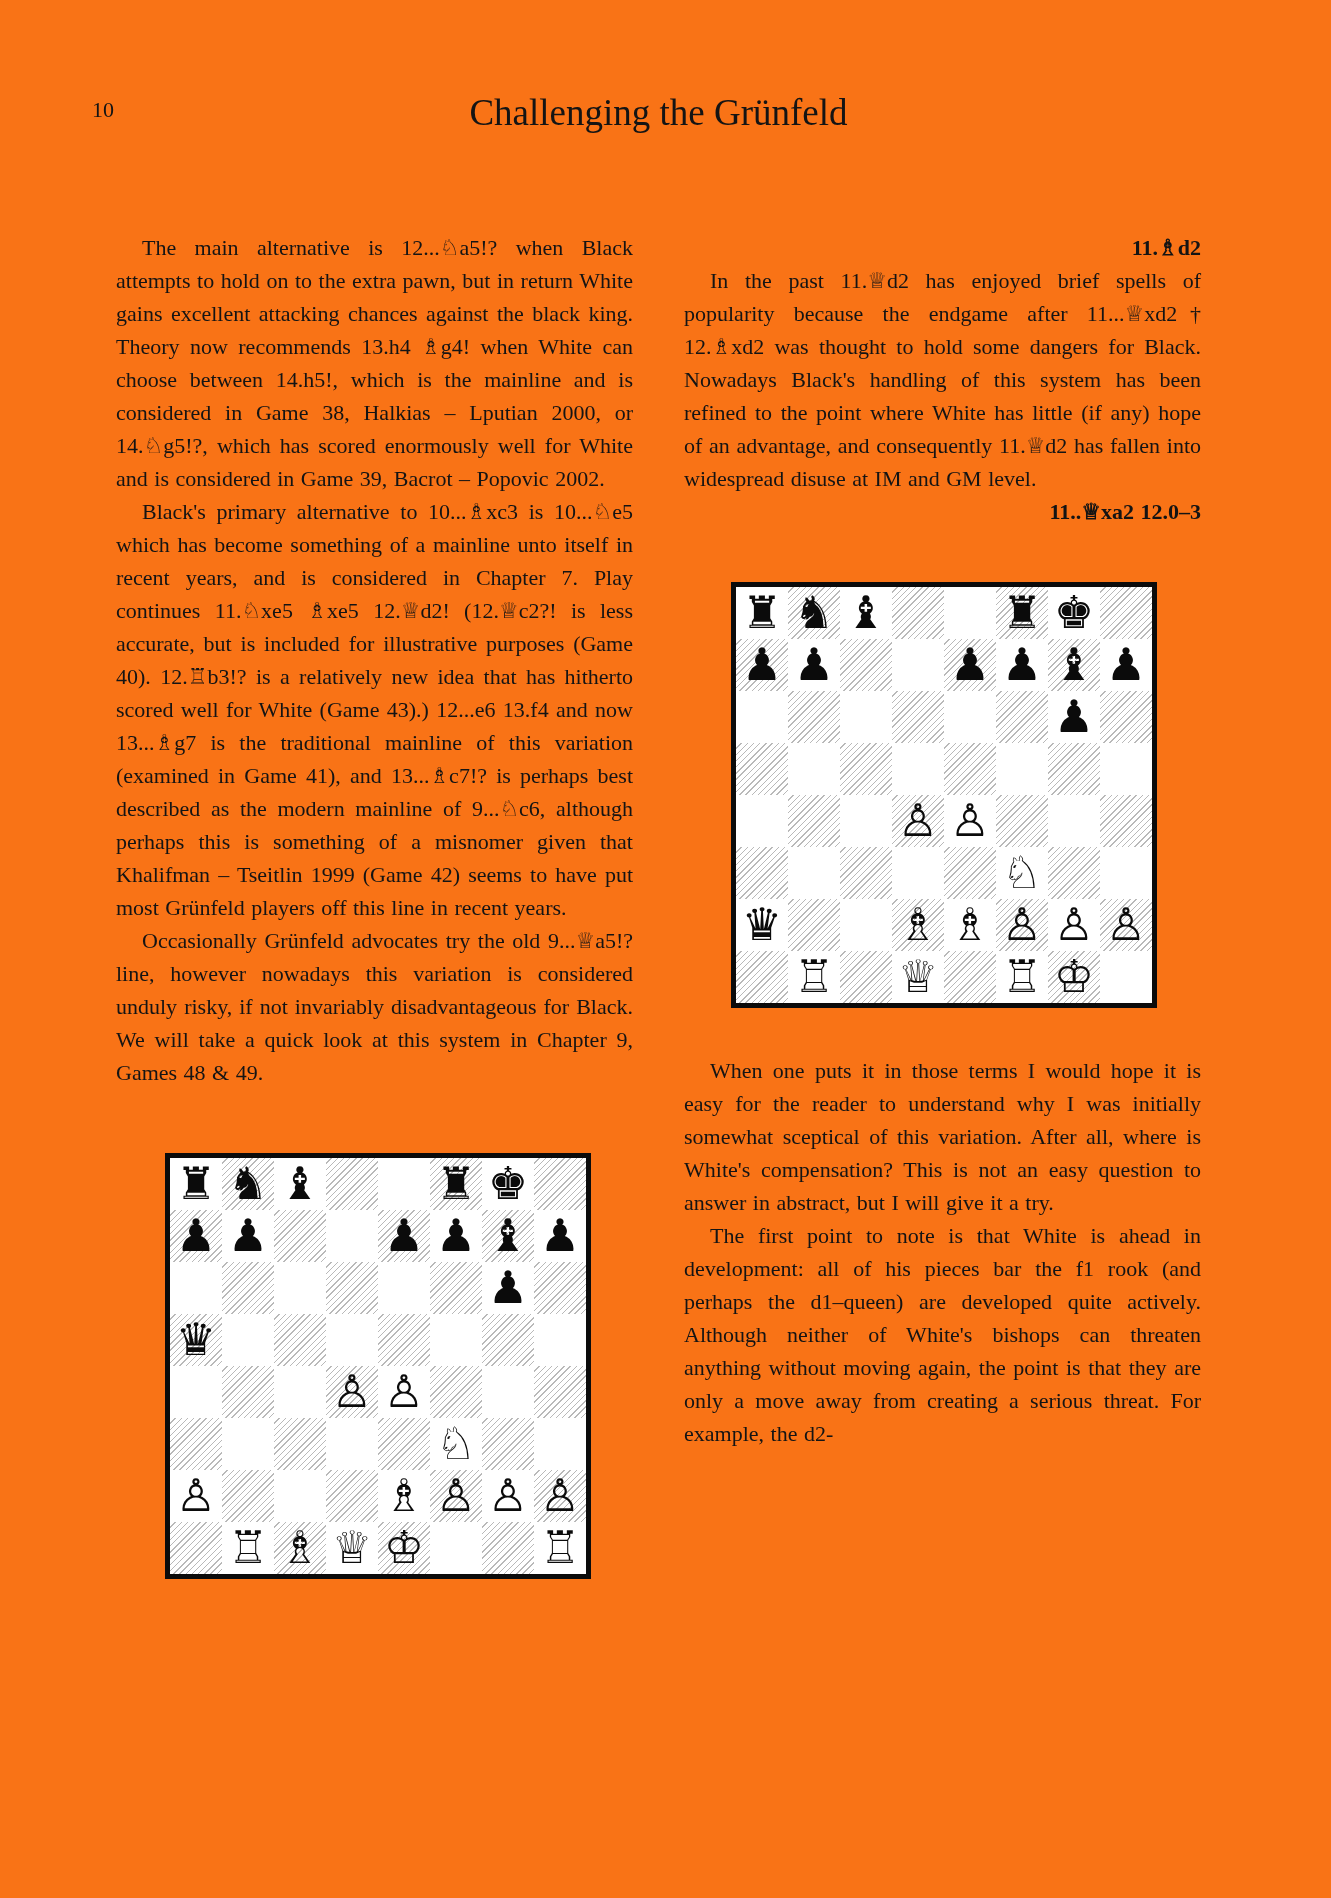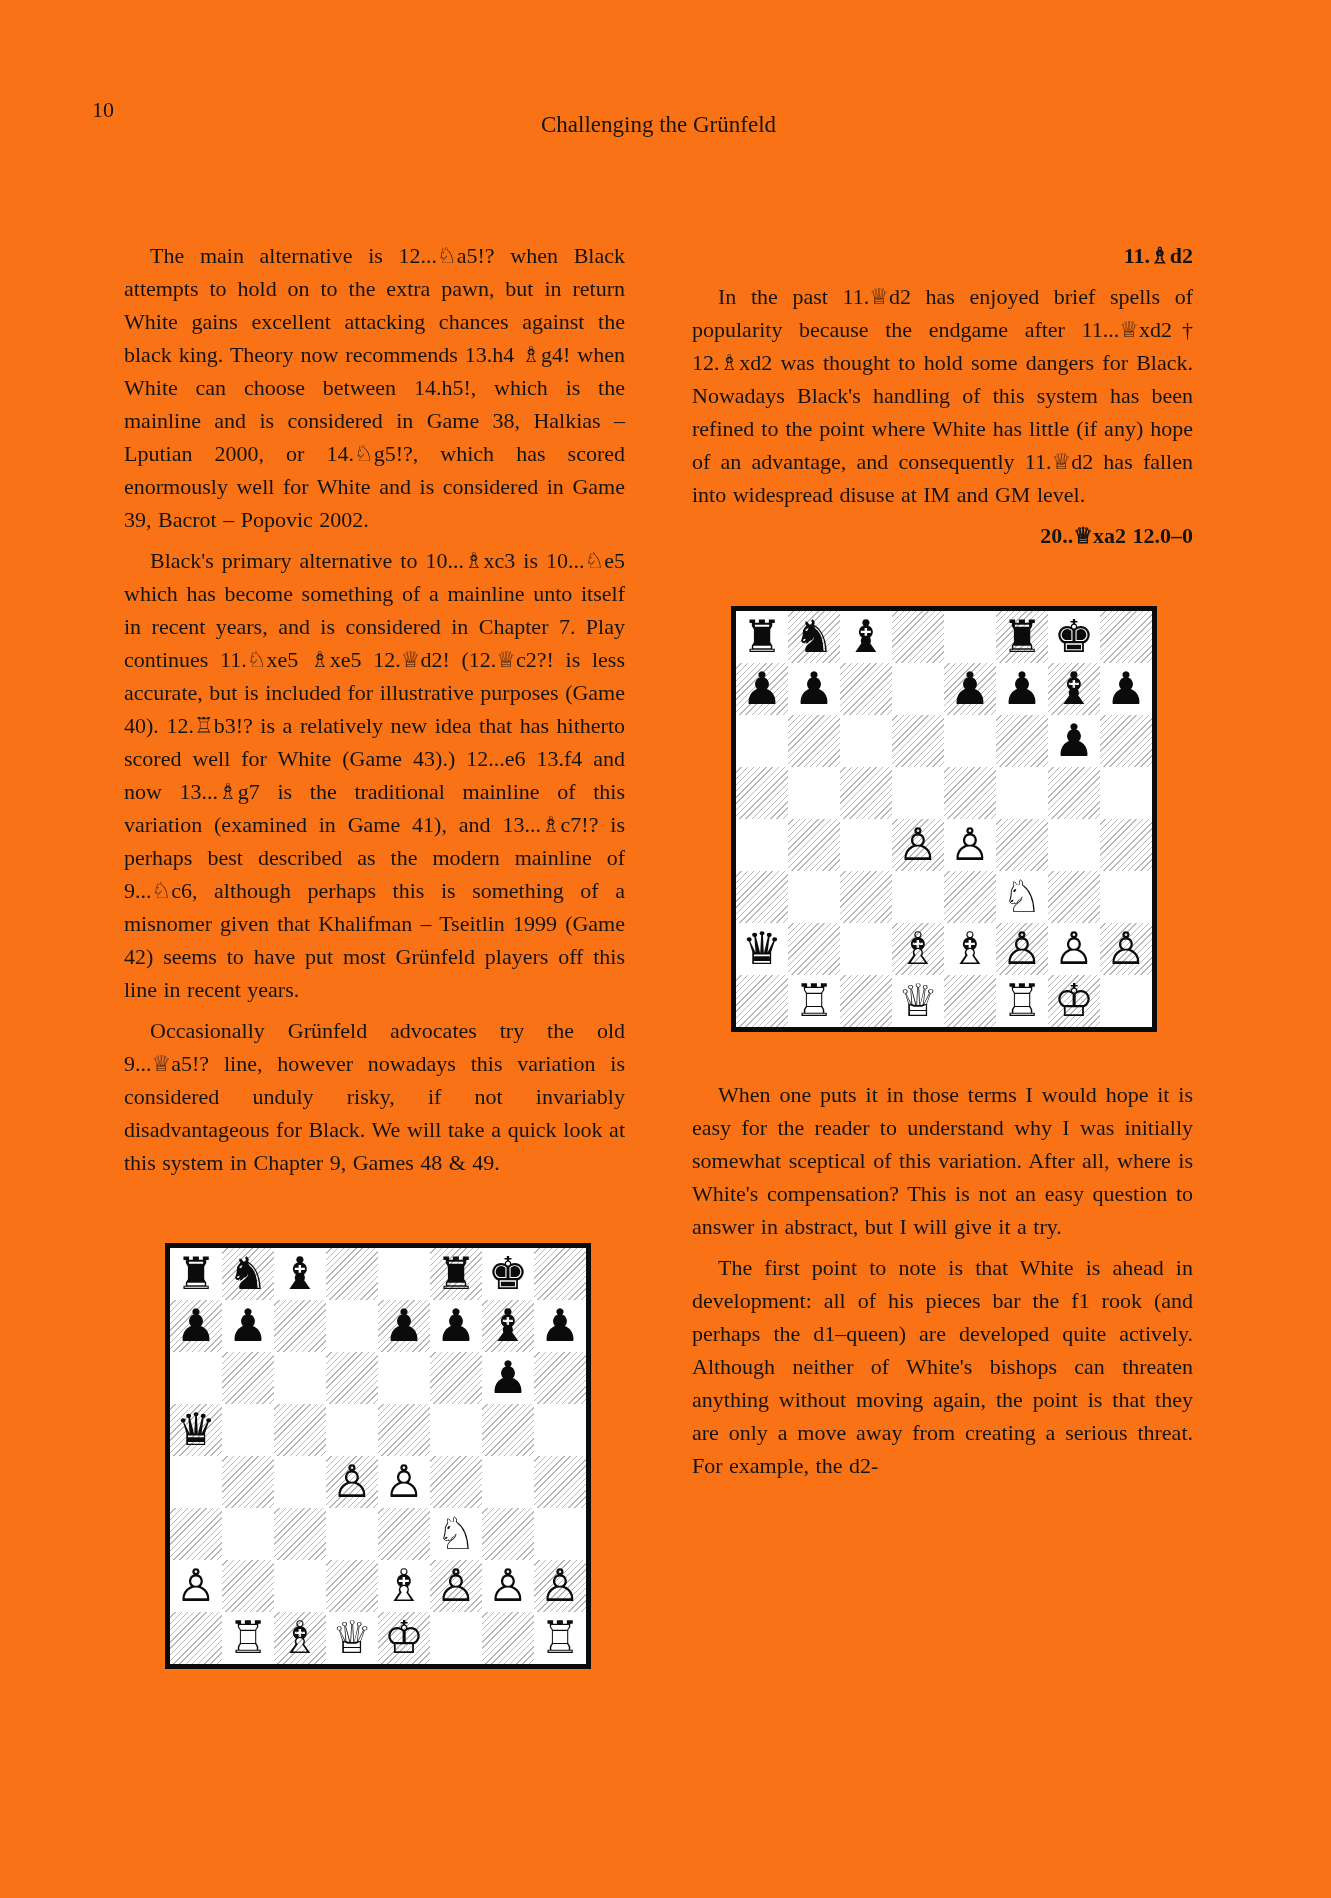--- a/index.html
+++ b/index.html
@@ -19,40 +19,40 @@
   .page-number {
     position: absolute;
     left: 92px;
     top: 97px;
     font-size: 22px;
     line-height: 26px;
   }
   .page-title {
     position: absolute;
     left: 116px;
-    top: 108px;
+    top: 96px;
     width: 1085px;
     text-align: center;
-    font-size: 23px;
+    font-size: 37px;
     line-height: 34px;
   }
 
   
   .col {
     position: absolute;
     top: 231px;
     width: 517px;
     font-size: 22px;
     line-height: 33px;
   }
   .col-left  { left: 116px; }
   .col-right { left: 684px; }
 
   .col p {
-    margin: 8px;
+    margin: 0;
     text-align: justify;
     text-indent: 26px;
     word-spacing: 1px;
   }
   .col p.move {
     font-weight: bold;
     text-indent: 0;
     text-align: right;
   }
 
@@ -164,21 +164,21 @@
         <div class="sq dark">♔</div>
         <div class="sq light"></div>
         <div class="sq dark"></div>
         <div class="sq light">♖</div>
       </div>
   </div>
 
   <div class="col col-right">
     <p class="move">11.♗d2</p>
     <p>In the past 11.♕d2 has enjoyed brief spells of popularity because the endgame after 11...♕xd2† 12.♗xd2 was thought to hold some dangers for Black. Nowadays Black's handling of this system has been refined to the point where White has little (if any) hope of an advantage, and consequently 11.♕d2 has fallen into widespread disuse at IM and GM level.</p>
-    <p class="move">20..♕xa2 12.0–0</p>
+    <p class="move">11..♕xa2 12.0–3</p>
 
     <div class="diagram d-right">
         <div class="sq light">♜</div>
         <div class="sq dark">♞</div>
         <div class="sq light">♝</div>
         <div class="sq dark"></div>
         <div class="sq light"></div>
         <div class="sq dark">♜</div>
         <div class="sq light">♚</div>
         <div class="sq dark"></div>

